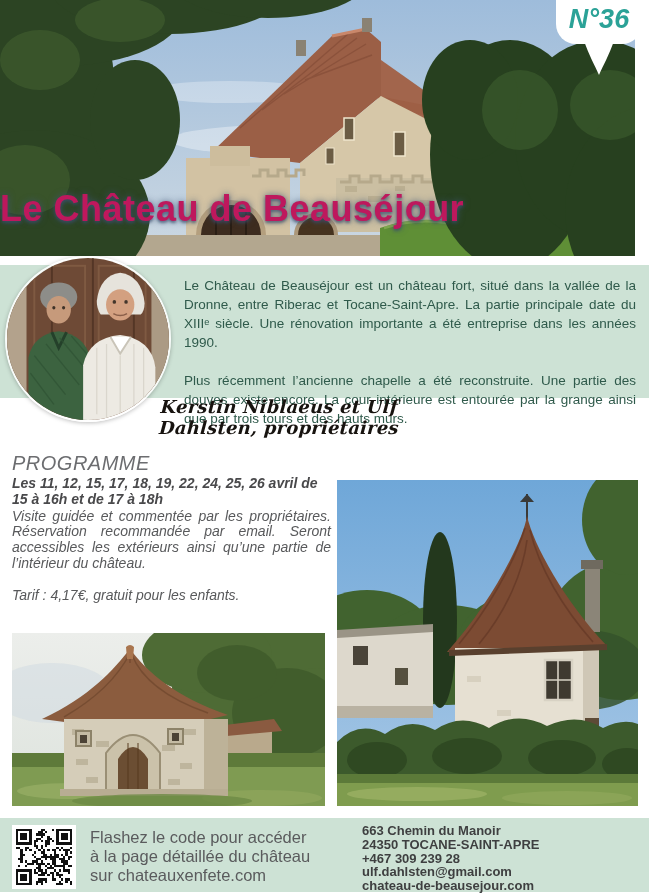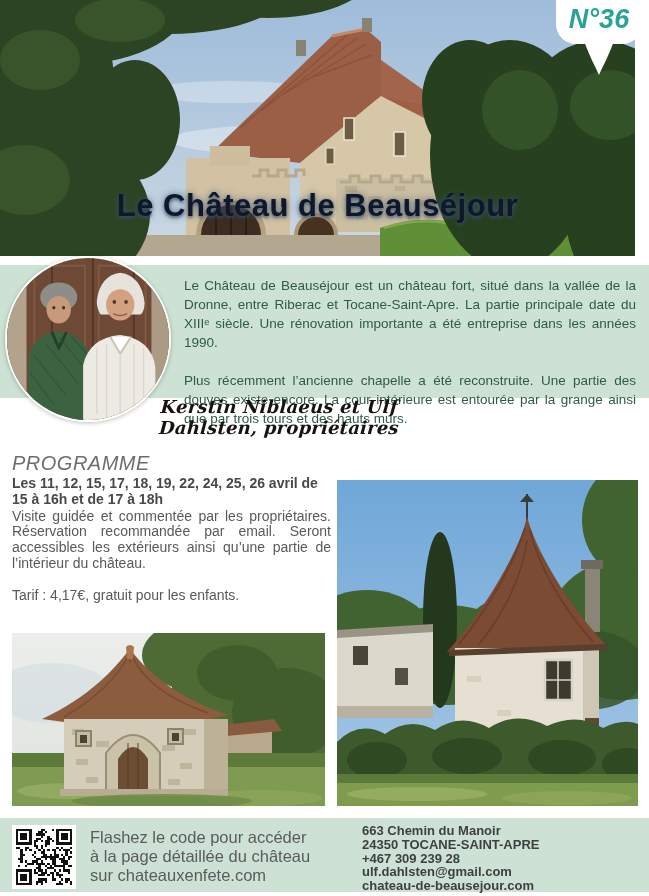--- a/index.html
+++ b/index.html
@@ -12,22 +12,22 @@
   }
   *{margin:0;padding:0;box-sizing:border-box;}
   html,body{background:#ffffff;}
   body{font-family:"Liberation Sans","DejaVu Sans",sans-serif;}
   .page{position:relative;width:649px;height:896px;background:#fff;overflow:hidden;}
 
   
   .hero{position:absolute;left:0;top:0;width:635px;height:256px;overflow:hidden;}
   .hero svg{display:block;}
   .hero-title{
-    position:absolute;left:0;top:188px;width:100%;text-align:center;
-    color:#0f172a;font-size:31px;font-weight:bold;letter-spacing:.5px;
+    position:absolute;left:0;top:188px;width:100%;text-align:left;
+    color:#be185d;font-size:36px;font-weight:bold;letter-spacing:.5px;
     text-shadow:0 0 7px rgba(64,86,117,.85),0 2px 3px rgba(54,74,104,.65);
   }
   .badge{position:absolute;left:553px;top:0;width:92px;height:80px;}
   .badge text{font-family:"Liberation Sans","DejaVu Sans",sans-serif;}
 
   
   .intro-band{position:absolute;left:0;top:265px;width:649px;height:133px;background:var(--band-green);}
   .intro-text{
     position:absolute;left:184px;top:276px;width:452px;
     color:var(--text-green);font-size:13.5px;line-height:19px;text-align:justify;
@@ -43,21 +43,21 @@
     font-family:"DejaVu Serif","Liberation Serif",serif;
     font-style:italic;font-weight:bold;font-size:18px;color:#17130f;
     transform:skewX(-4deg);letter-spacing:.2px;
   }
 
   
   .programme-heading{
     position:absolute;left:12px;top:452px;
     font-size:20px;font-weight:normal;font-style:italic;color:var(--heading-gray);letter-spacing:.5px;
   }
-  .prog-col{position:absolute;left:12px;top:476px;width:319px;color:var(--text-gray);font-size:14px;line-height:15.8px;}
+  .prog-col{position:absolute;left:12px;top:476px;width:319px;color:var(--text-gray);font-size:14px;line-height:15.8px;font-style:italic;}
   .prog-dates{font-weight:bold;color:#49494b;margin-bottom:1px;}
   .prog-desc{text-align:justify;}
   .prog-gap{height:16px;}
 
   
   .photo-left{position:absolute;left:12px;top:633px;width:313px;height:173px;overflow:hidden;}
   .photo-right{position:absolute;left:337px;top:480px;width:301px;height:326px;overflow:hidden;}
   .photo-left svg,.photo-right svg{display:block;}
 
   

